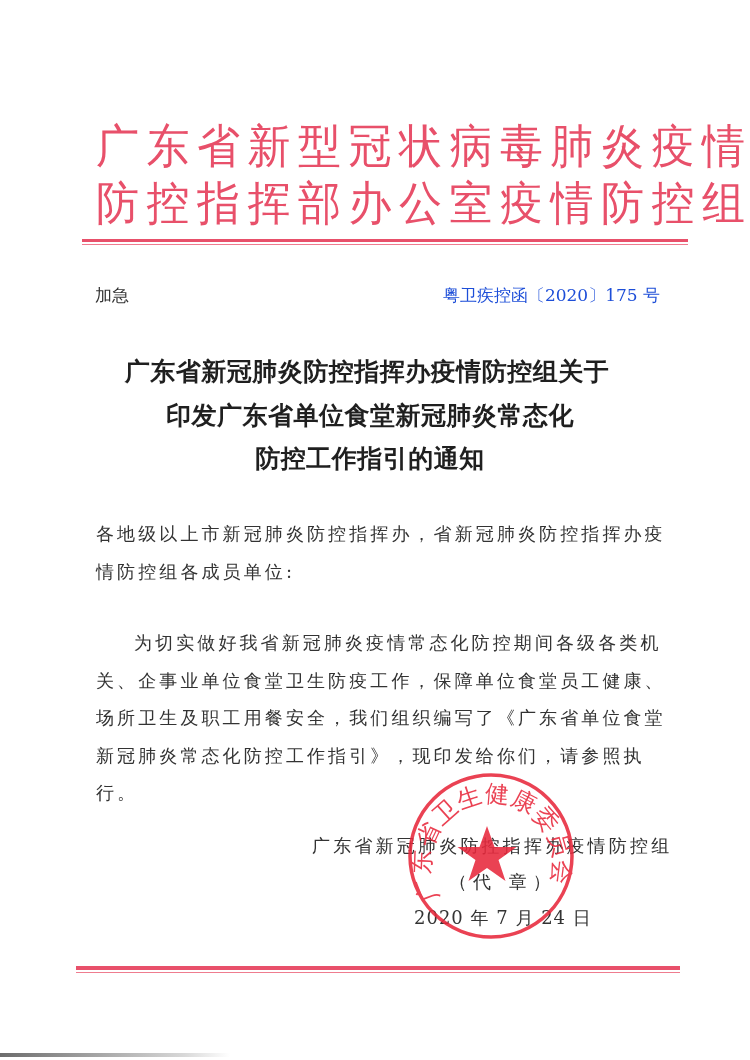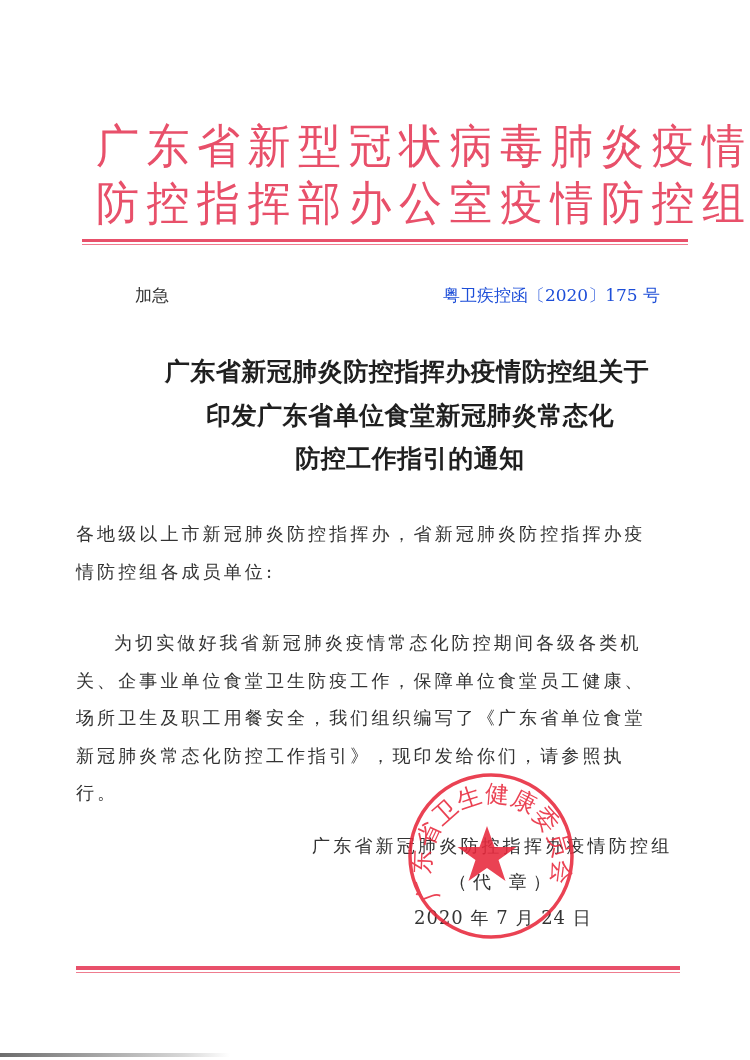--- a/index.html
+++ b/index.html
@@ -1,18 +1,18 @@
 <!DOCTYPE html>
 <html><head>
 <meta charset="utf-8">
 <style>
   html, body { margin:0; padding:0; background:#ffffff; }
   body { width:750px; height:1060px; position:relative; overflow:hidden;
          font-family:"DejaVu Serif","Liberation Serif",serif; color:#2b2b2b; }
-  .abs { position:absolute;margin-left:40px; }
+  .abs { position:absolute; }
 
   
   .lh-line { position:absolute; left:96px; width:570px; color:#e8506a;
              font-family:"DejaVu Serif","Liberation Serif",serif;
              font-size:43px; letter-spacing:7.5px; line-height:48px;
              white-space:nowrap; transform:scaleY(1.08); transform-origin:left top; }
   .lh1 { top:120px; }
   .lh2 { top:177px; }
 
   .rule-thick { position:absolute; height:3px; background:#e8506a; }
@@ -23,21 +23,21 @@
   .docno  { right:90px; top:284px; font-size:17px; color:#1d4ed8; }
 
   
   .title { left:0; width:750px; text-align:center; font-size:25px; font-weight:bold;
            color:#1f1f1f; line-height:40px; letter-spacing:0.5px; }
   .t1 { top:352px; left:-8px; }
   .t2 { top:396px; left:-5px; }
   .t3 { top:439px; left:-5px; }
 
   
-  .para { position:absolute; left:76px; width:570px; font-size:18px; line-height:37.5px;
+  .para { position:absolute; left:96px; width:570px; font-size:18px; line-height:37.5px;
           letter-spacing:3.1px; color:#333; }
   .addressee { top:515px; }
   .main-text { top:625px; text-indent:38px;font-family:Liberation Serif, serif; }
 
   
   .sig { position:absolute; font-size:18px; color:#333; white-space:nowrap; }
   .sig-org  { left:312px; top:834px; letter-spacing:3.2px; }
   .sig-seal { left:449px; top:870px; letter-spacing:6px; }
   .sig-date { left:414px; top:906px; letter-spacing:1px; }
 

